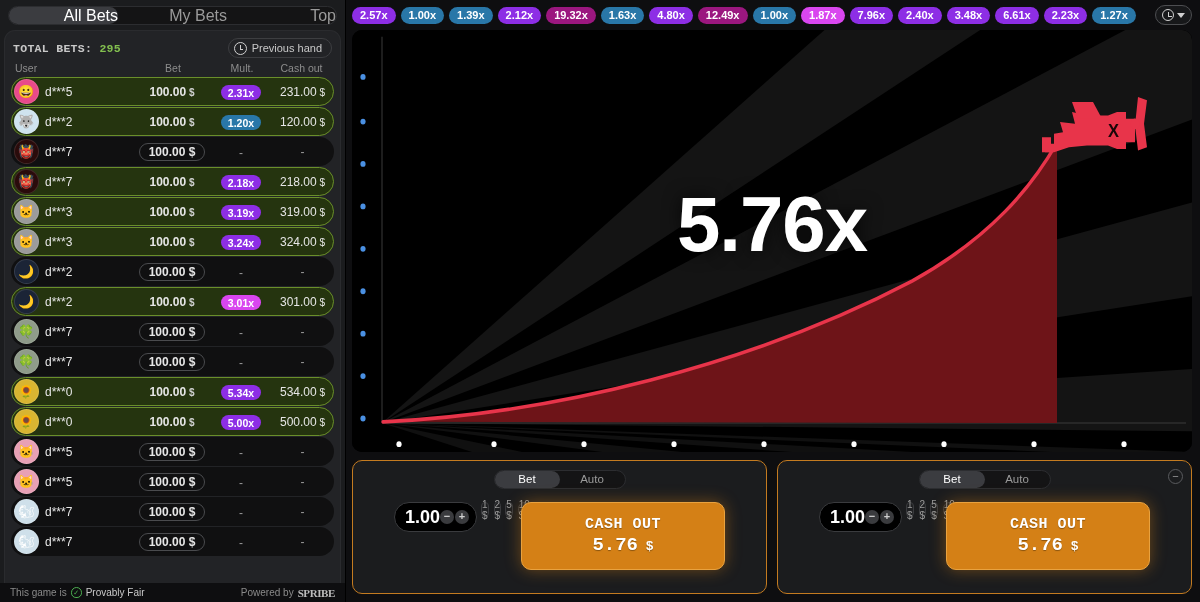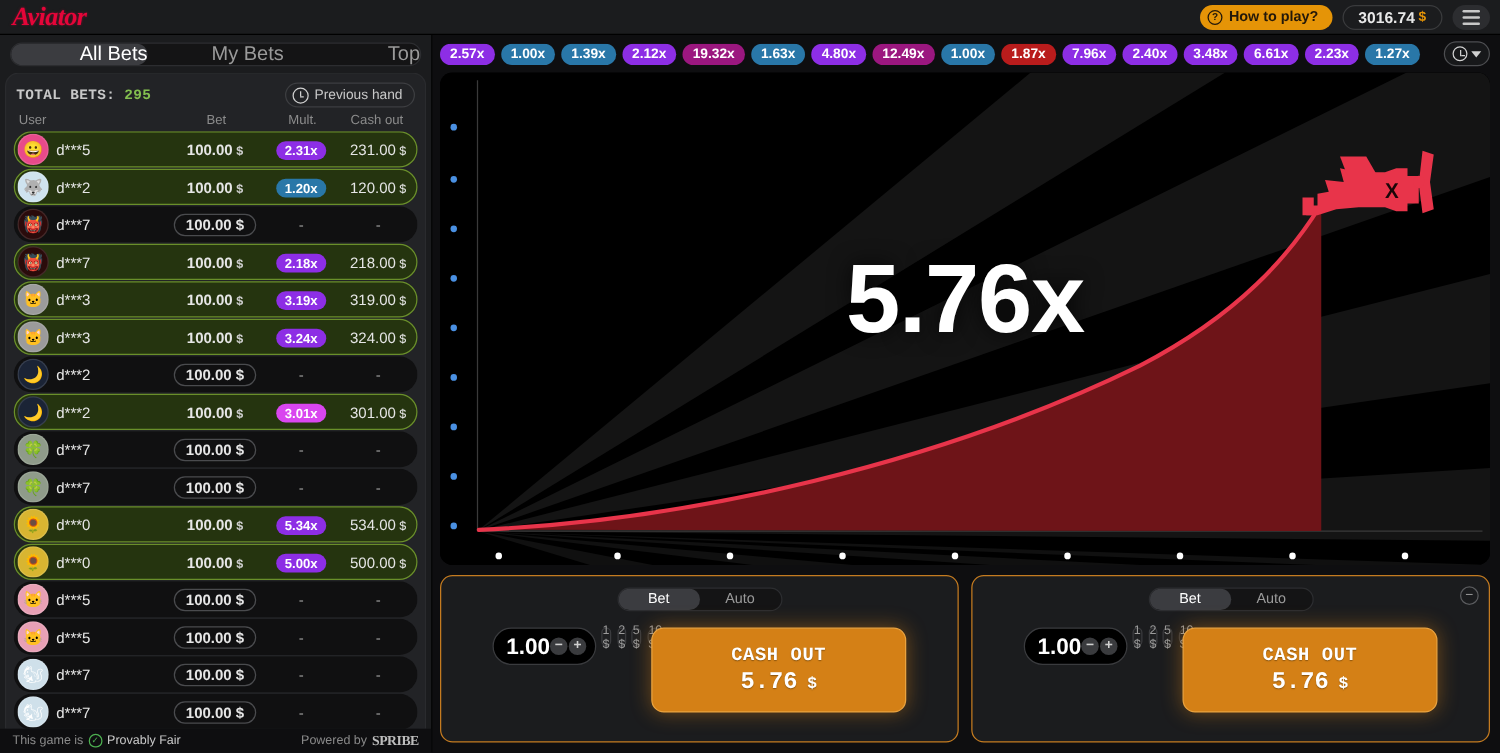--- a/index.html
+++ b/index.html
@@ -252,38 +252,20 @@
     width:15px; height:15px; border-radius:50%; border:1px solid #5a5b5e;
     display:flex; align-items:center; justify-content:center;
     color:#9a9a9a; font-size:11px; line-height:1; cursor:pointer;
   }
 </style>
 </head>
 <body>
 
 <div id="app">
 
-  <div class="topbar">
-    <div class="logo">Aviator</div>
-    <div class="topright">
-      <div class="howto">
-        <span class="q-ic">?</span>
-        <span>How to play?</span>
-      </div>
-      <div class="balance">
-        <span>3016.74</span>
-        <span class="cur">$</span>
-      </div>
-      <div class="burger">
-          <i></i>
-          <i></i>
-          <i></i>
-        </div>
-    </div>
-  </div>
 
   <div class="body">
 
     <div class="sidebar">
       <div class="tabs-wrap">
         <div class="tabs" id="tabs">
             <div class="tab active">All Bets</div>
             <div class="tab">My Bets</div>
             <div class="tab">Top</div>
           </div>
@@ -443,21 +425,21 @@
         <div id="chips" style="display:flex;gap:5px;align-items:center;flex:1;overflow:hidden;">
             <div class="chip" style="background: rgb(141, 46, 229);">2.57x</div>
             <div class="chip" style="background: rgb(41, 119, 168);">1.00x</div>
             <div class="chip" style="background: rgb(41, 119, 168);">1.39x</div>
             <div class="chip" style="background: rgb(141, 46, 229);">2.12x</div>
             <div class="chip" style="background: rgb(155, 23, 127);">19.32x</div>
             <div class="chip" style="background: rgb(41, 119, 168);">1.63x</div>
             <div class="chip" style="background: rgb(141, 46, 229);">4.80x</div>
             <div class="chip" style="background: rgb(155, 23, 127);">12.49x</div>
             <div class="chip" style="background: rgb(41, 119, 168);">1.00x</div>
-            <div class="chip" style="background: #b91c1c;">1.87x</div>
+            <div class="chip" style="background: #d946ef;">1.87x</div>
             <div class="chip" style="background: rgb(141, 46, 229);">7.96x</div>
             <div class="chip" style="background: rgb(141, 46, 229);">2.40x</div>
             <div class="chip" style="background: rgb(141, 46, 229);">3.48x</div>
             <div class="chip" style="background: rgb(141, 46, 229);">6.61x</div>
             <div class="chip" style="background: rgb(141, 46, 229);">2.23x</div>
             <div class="chip" style="background: rgb(41, 119, 168);">1.27x</div>
             <div class="chip" style="background: rgb(41, 119, 168);">1.61x</div>
           </div>
         <div class="hist-btn">
           <span class="clock-ic"></span>

